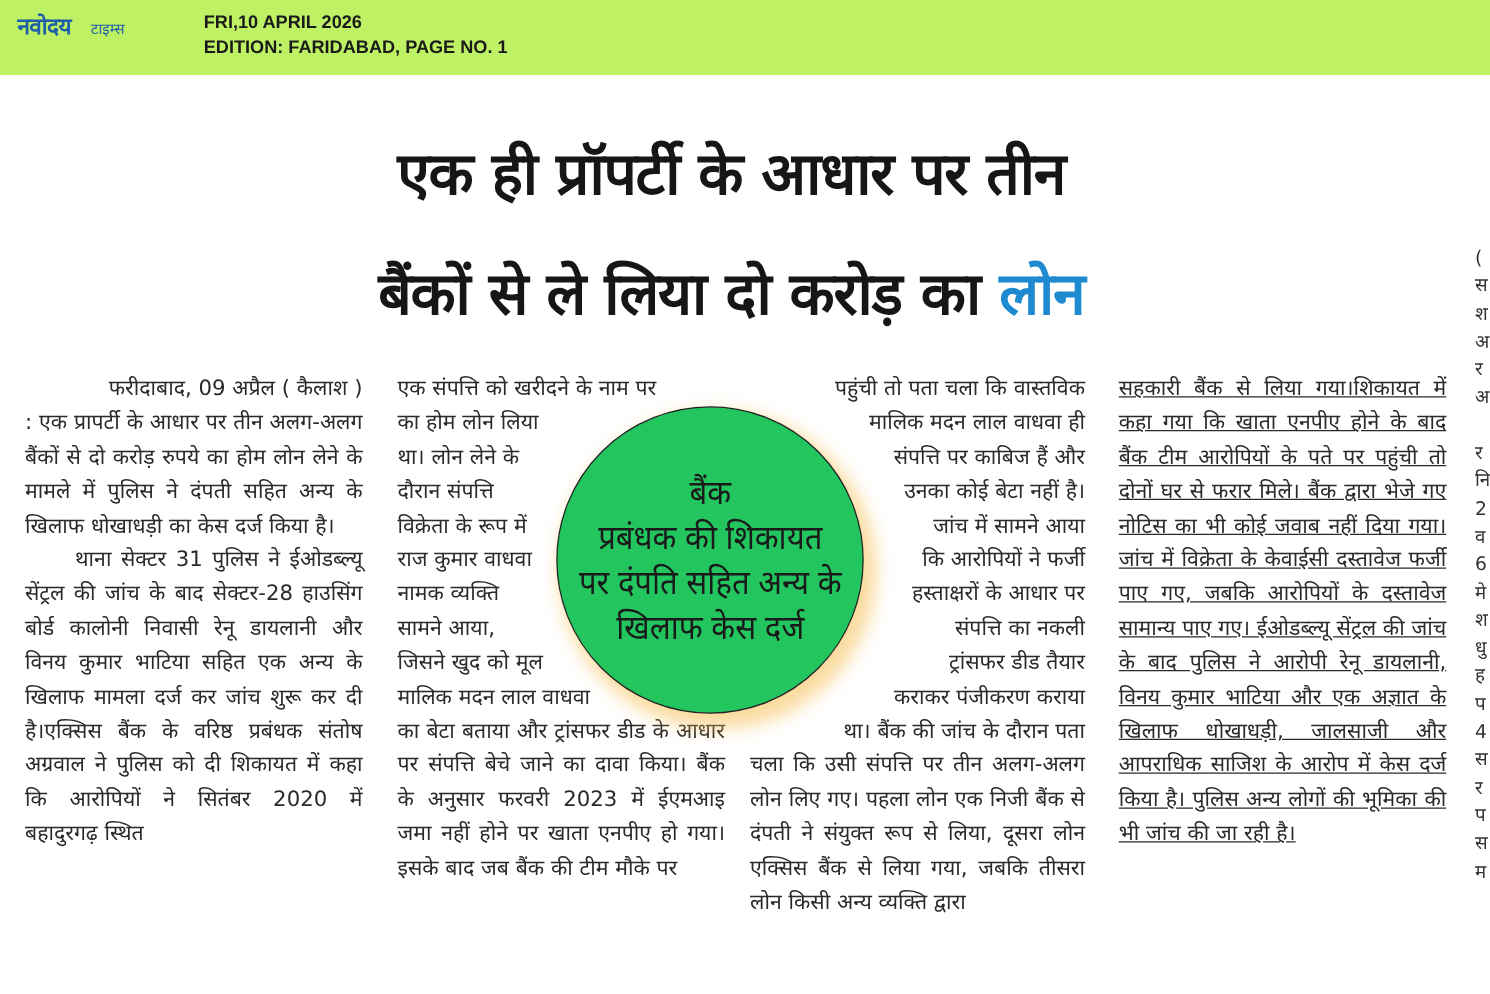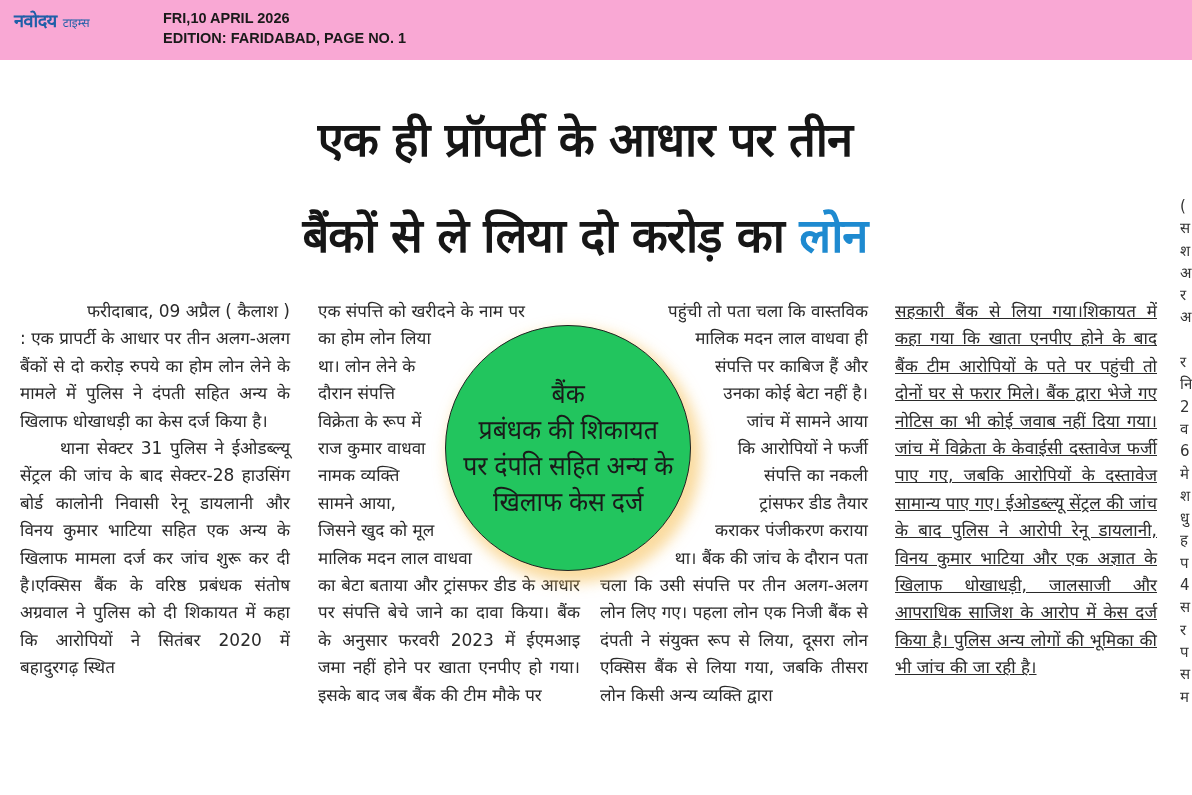--- a/index.html
+++ b/index.html
@@ -1,27 +1,27 @@
 <!DOCTYPE html>
 <html><head>
 <meta charset="utf-8">
 <style>
   * { box-sizing: border-box; margin: 0; padding: 0; }
   html, body { width: 1192px; height: 795px; overflow: hidden; background: #ffffff; }
   body { font-family: "DejaVu Sans", sans-serif; color: #222; position: relative; }
 
   .topbar {
     position: absolute; left: 0; top: 0; width: 1192px; height: 60px;
-    background: #f9a8d4; z-index: 5;
+    background: #bef264; z-index: 5;
   }
   .logo {
     position: absolute; left: 14px; top: 8px; display: flex; align-items: baseline;
   }
   .logo-main { color: #1f5fa8; font-weight: bold; font-size: 18px; letter-spacing: -0.5px; }
-  .logo-sub { color: #1f5fa8; font-size: 12px; margin-left: 6px; font-family: Liberation Mono, monospace; }
+  .logo-sub { color: #1f5fa8; font-size: 12px; margin-left: 16px; font-family: Liberation Mono, monospace; }
   .edition-info {
     position: absolute; left: 163px; top: 8px; font-family: "Liberation Sans", sans-serif;
     font-size: 14.5px; font-weight: bold; color: #1a1a1a; line-height: 20px;
   }
 
   .cutoff-strip {
     position: absolute; left: 0; top: 60px; width: 1192px; height: 8px; overflow: hidden;
     font-size: 9px; color: #999; white-space: nowrap; letter-spacing: 4px;
   }
 
@@ -105,20 +105,21 @@
     <p>का बेटा बताया और ट्रांसफर डीड के आधार पर संपत्ति बेचे जाने का दावा किया। बैंक के अनुसार फरवरी 2023 में ईएमआइ जमा नहीं होने पर खाता एनपीए हो गया। इसके बाद जब बैंक की टीम मौके पर</p>
   </div>
 
   <div class="col col3">
     <p>पहुंची तो पता चला कि वास्तविक</p>
     <p>मालिक मदन लाल वाधवा ही</p>
     <p>संपत्ति पर काबिज हैं और</p>
     <p>उनका कोई बेटा नहीं है।</p>
     <p>जांच में सामने आया</p>
     <p>कि आरोपियों ने फर्जी</p>
+    <p>हस्ताक्षरों के आधार पर</p>
     <p>संपत्ति का नकली</p>
     <p>ट्रांसफर डीड तैयार</p>
     <p>कराकर पंजीकरण कराया</p>
     <p>था। बैंक की जांच के दौरान पता</p>
     <p style="text-align: justify;">चला कि उसी संपत्ति पर तीन अलग-अलग लोन लिए गए। पहला लोन एक निजी बैंक से दंपती ने संयुक्त रूप से लिया, दूसरा लोन एक्सिस बैंक से लिया गया, जबकि तीसरा लोन किसी अन्य व्यक्ति द्वारा</p>
   </div>
 
   <div class="col col4">
     <p>सहकारी बैंक से लिया गया।शिकायत में कहा गया कि खाता एनपीए होने के बाद बैंक टीम आरोपियों के पते पर पहुंची तो दोनों घर से फरार मिले। बैंक द्वारा भेजे गए नोटिस का भी कोई जवाब नहीं दिया गया। जांच में विक्रेता के केवाईसी दस्तावेज फर्जी पाए गए, जबकि आरोपियों के दस्तावेज सामान्य पाए गए। ईओडब्ल्यू सेंट्रल की जांच के बाद पुलिस ने आरोपी रेनू डायलानी, विनय कुमार भाटिया और एक अज्ञात के खिलाफ धोखाधड़ी, जालसाजी और आपराधिक साजिश के आरोप में केस दर्ज किया है। पुलिस अन्य लोगों की भूमिका की भी जांच की जा रही है।</p>
   </div>

